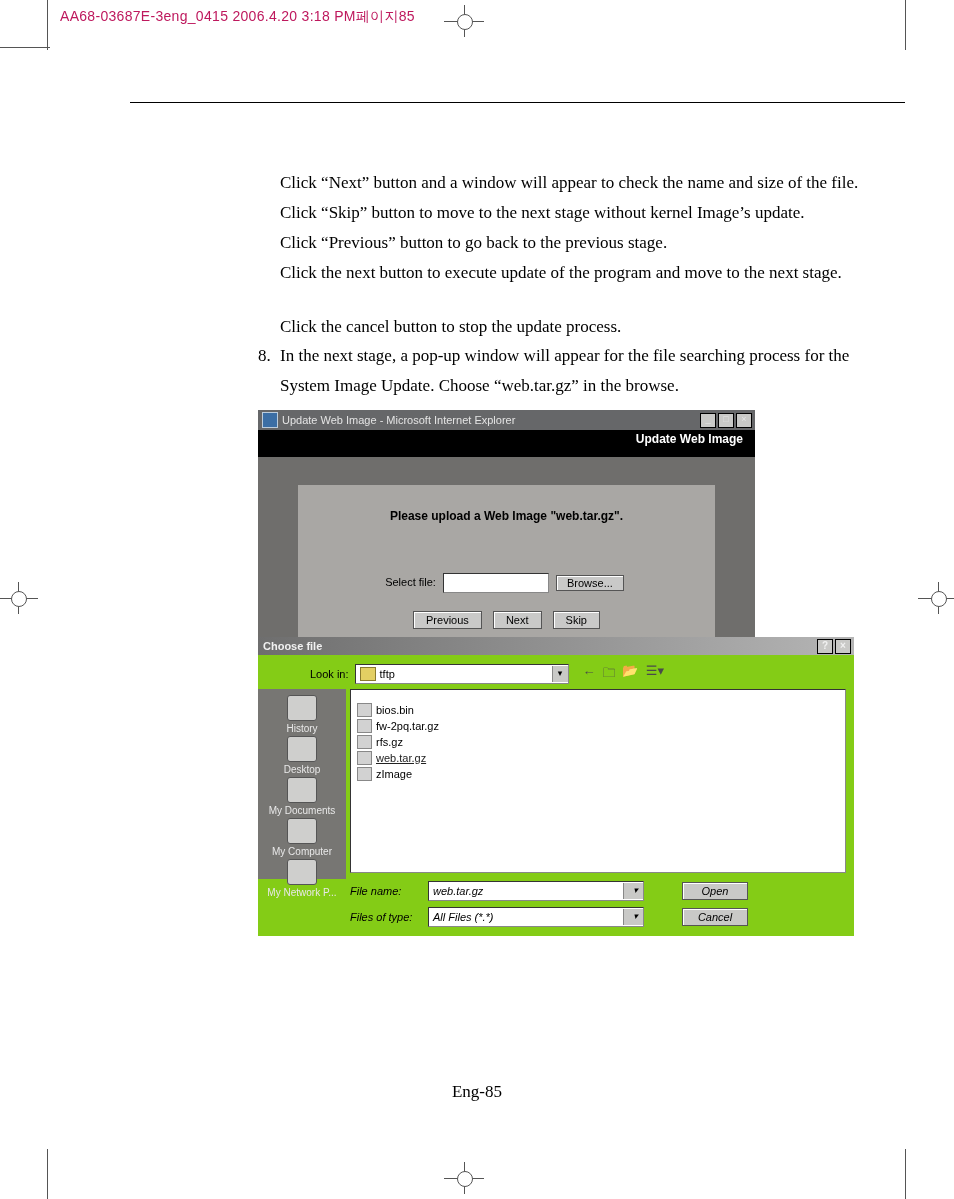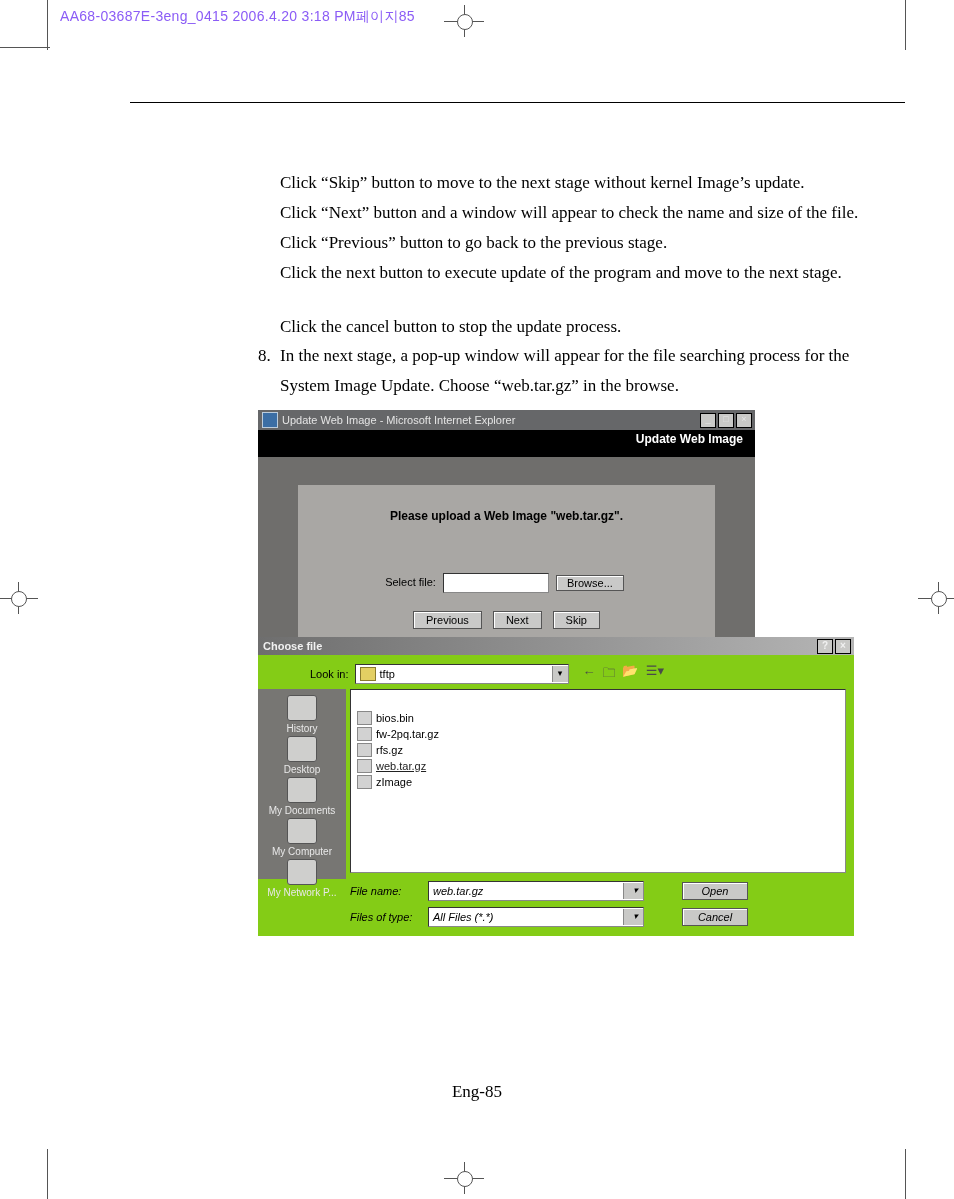--- a/index.html
+++ b/index.html
@@ -10,21 +10,21 @@
   color: #000;
   background: #fff;
   position: relative;
 }
 .header-line {
   position: absolute;
   left: 60px; top: 8px;
   font-family: sans-serif;
   font-size: 14px;
   letter-spacing: 0.3px;
-  color: #8b5cf6;
+  color: #be185d;
   font-weight: 500;
 }
 
 .reg-top { position:absolute; left:450px; top:13px; }
 .reg-side-left { position:absolute; left:4px; top:590px; }
 .reg-side-right { position:absolute; left:924px; top:590px; }
 .reg-bottom { position:absolute; left:450px; top:1170px; }
 .reg .vline { position:absolute; left:14px; top:-8px; width:1px; height:32px; background:#555; }
 .reg .hline { position:absolute; left:-6px; top:8px; width:40px; height:1px; background:#555; }
 .reg .circle { position:absolute; left:7px; top:1px; width:14px; height:14px; border:1px solid #555; border-radius:50%; background:#fff; }
@@ -116,21 +116,21 @@
 .dlg-main { display:flex; height:190px; }
 .places {
   width:88px; background:#777673; padding-top:6px;
   display:flex; flex-direction:column; align-items:center; gap:2px;
   font-size:10px; color:#e8e8e8;
 }
 .place { text-align:right; }
 .place .pic { width:28px;height:24px;background:#cfcfcd;border:1px solid #555; margin:0 auto 2px; border-radius:3px;}
 .file-pane {
   flex:1; background:#fff; border:1px inset #888; margin:0 8px 6px 4px;
-  padding:20px 6px; font-size:11px;
+  padding:12px 6px; font-size:11px;
 }
 .file-pane .f { display:flex; align-items:center; gap:4px; height:16px;}
 .file-pane .f .fi { width:13px;height:12px;background:#d2d2d2;border:1px solid #888;}
 .file-pane .f.sel span.lab { text-decoration: underline; color:#222; }
 .dlg-bot { padding:2px 10px 0 92px; font-size:11px;}
 .dlg-bot .row { display:flex; align-items:center; gap:8px; margin-bottom:6px;font-style:italic;}
 .dlg-bot .lab { width:70px; }
 .dlg-bot .combo2 { flex:0 0 214px; height:18px; background:#fff; border:1px inset #888; display:flex; align-items:center;}
 .dlg-bot .combo2 span { padding-left:4px;}
 .dlg-bot .combo2 .arrow { margin-left:auto; width:15px;height:16px;background:#c9c9c7;border-left:1px solid #888;text-align:center;line-height:14px;font-size:9px;}
@@ -165,22 +165,22 @@
 
 <div class="crop-top"></div>
 <div class="crop-top2"></div>
 <div class="crop-bot"></div>
 <div class="crop-bot2"></div>
 <div class="hcrop-l"></div>
 
 <div class="rule-hr"></div>
 
 <div class="body-block">
+  <p>Click “Next” button and a window will appear to check the name and size of the file.</p>
   <p>Click “Skip” button to move to the next stage without kernel Image’s update.</p>
-  <p>Click “Next” button and a window will appear to check the name and size of the file.</p>
   <p>Click “Previous” button to go back to the previous stage.</p>
   <p>Click the next button to execute update of the program and move to the next stage.</p>
 </div>
 <div class="body-block2">
   <p>Click the cancel button to stop the update process.</p>
 </div>
 
 <div class="step-block">
   <span class="num">8.</span>
   <span class="txt">

